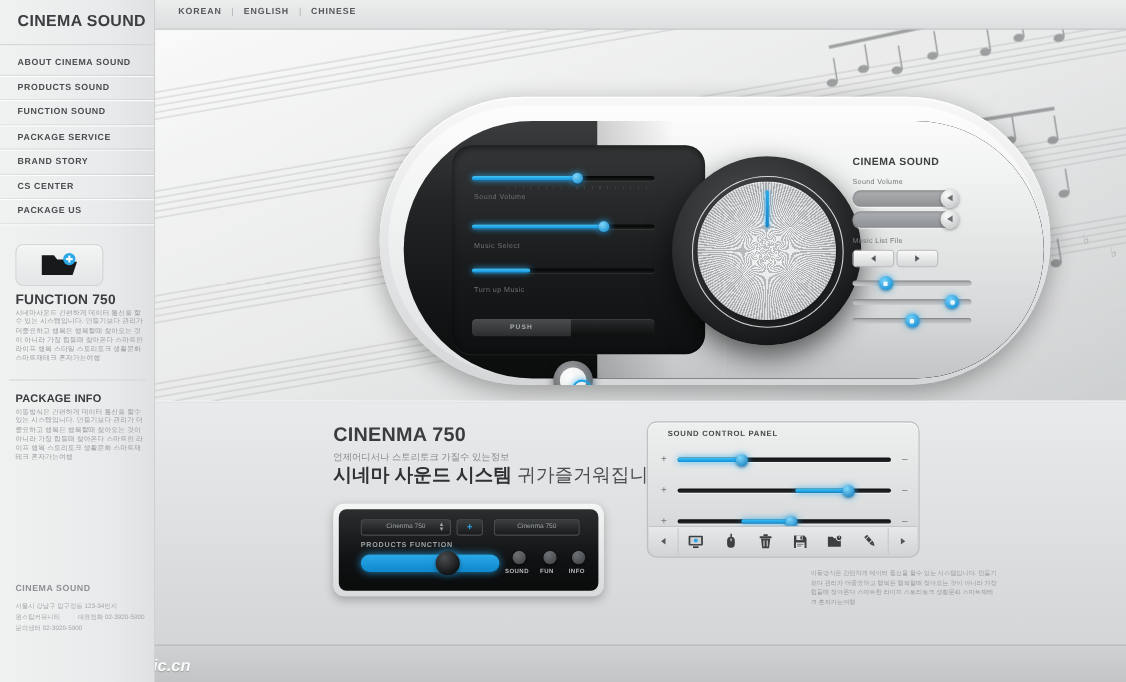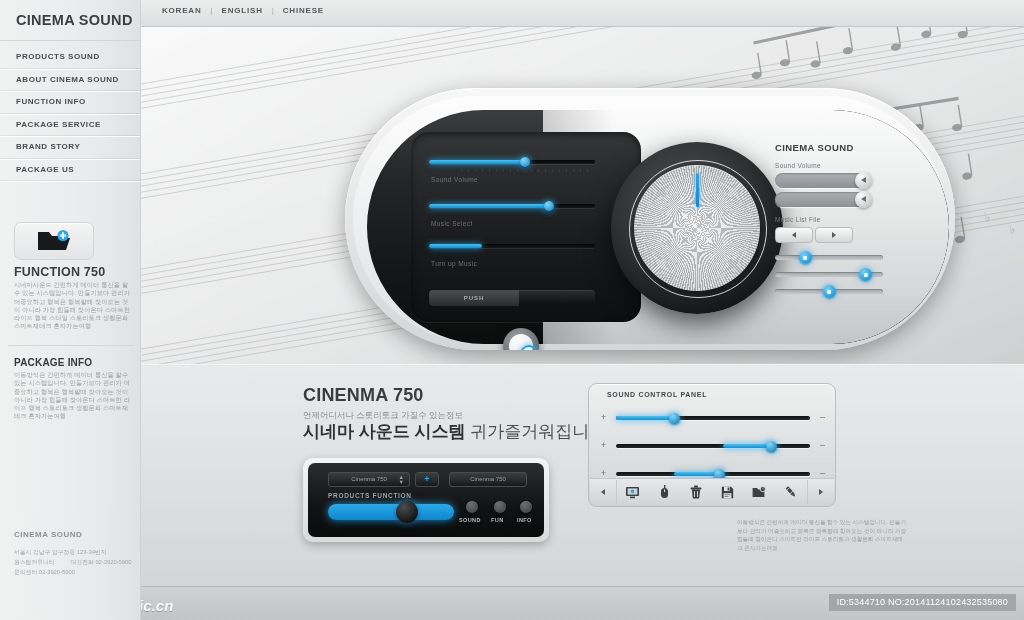--- a/index.html
+++ b/index.html
@@ -630,25 +630,26 @@
       <span class="langsep">|</span>
       <span class="lang">CHINESE</span>
     </div>
   </div>
 
   <div id="sidebar">
     <div id="brand">CINEMA SOUND</div>
     <div id="brandline"></div>
 
     <div id="nav">
+      <div class="navitem">ABOUT CINEMA SOUND</div>
       <div class="navitem">PRODUCTS SOUND</div>
-      <div class="navitem">ABOUT CINEMA SOUND</div>
-      <div class="navitem">FUNCTION INFO</div>
+      <div class="navitem">FUNCTION SOUND</div>
       <div class="navitem">PACKAGE SERVICE</div>
       <div class="navitem">BRAND STORY</div>
+      <div class="navitem">CS CENTER</div>
       <div class="navitem">PACKAGE US</div>
     </div>
 
     <div id="foldercard">
       <svg id="foldericon" viewBox="0 0 34 24">
         <path d="M1 3 H12 L15 7 H27 V21 H1 Z" fill="#17191a"></path>
         <path d="M1 21 L5 9 H33 L29 21 Z" fill="#17191a"></path>
         <circle cx="26" cy="6.5" r="5.6" fill="#2aa8e8"></circle>
         <rect x="25.1" y="3.4" width="1.9" height="6.2" fill="#ffffff"></rect>
         <rect x="22.9" y="5.6" width="6.2" height="1.9" fill="#ffffff"></rect>
@@ -672,15 +673,14 @@
         <div class="footrow">문의센터 02-3920-5900</div>
       </div>
     </div>
   </div>
 
   <div id="bottombar" class="brushed"></div>
   <div id="wm">
     <span id="wm-cn">昵享网</span>
     <span id="wm-url">www.nipic.cn</span>
   </div>
-  <div id="idbadge">ID:5344710 NO:20141124102432535080</div>
 
 </div>
 
 </body></html>

